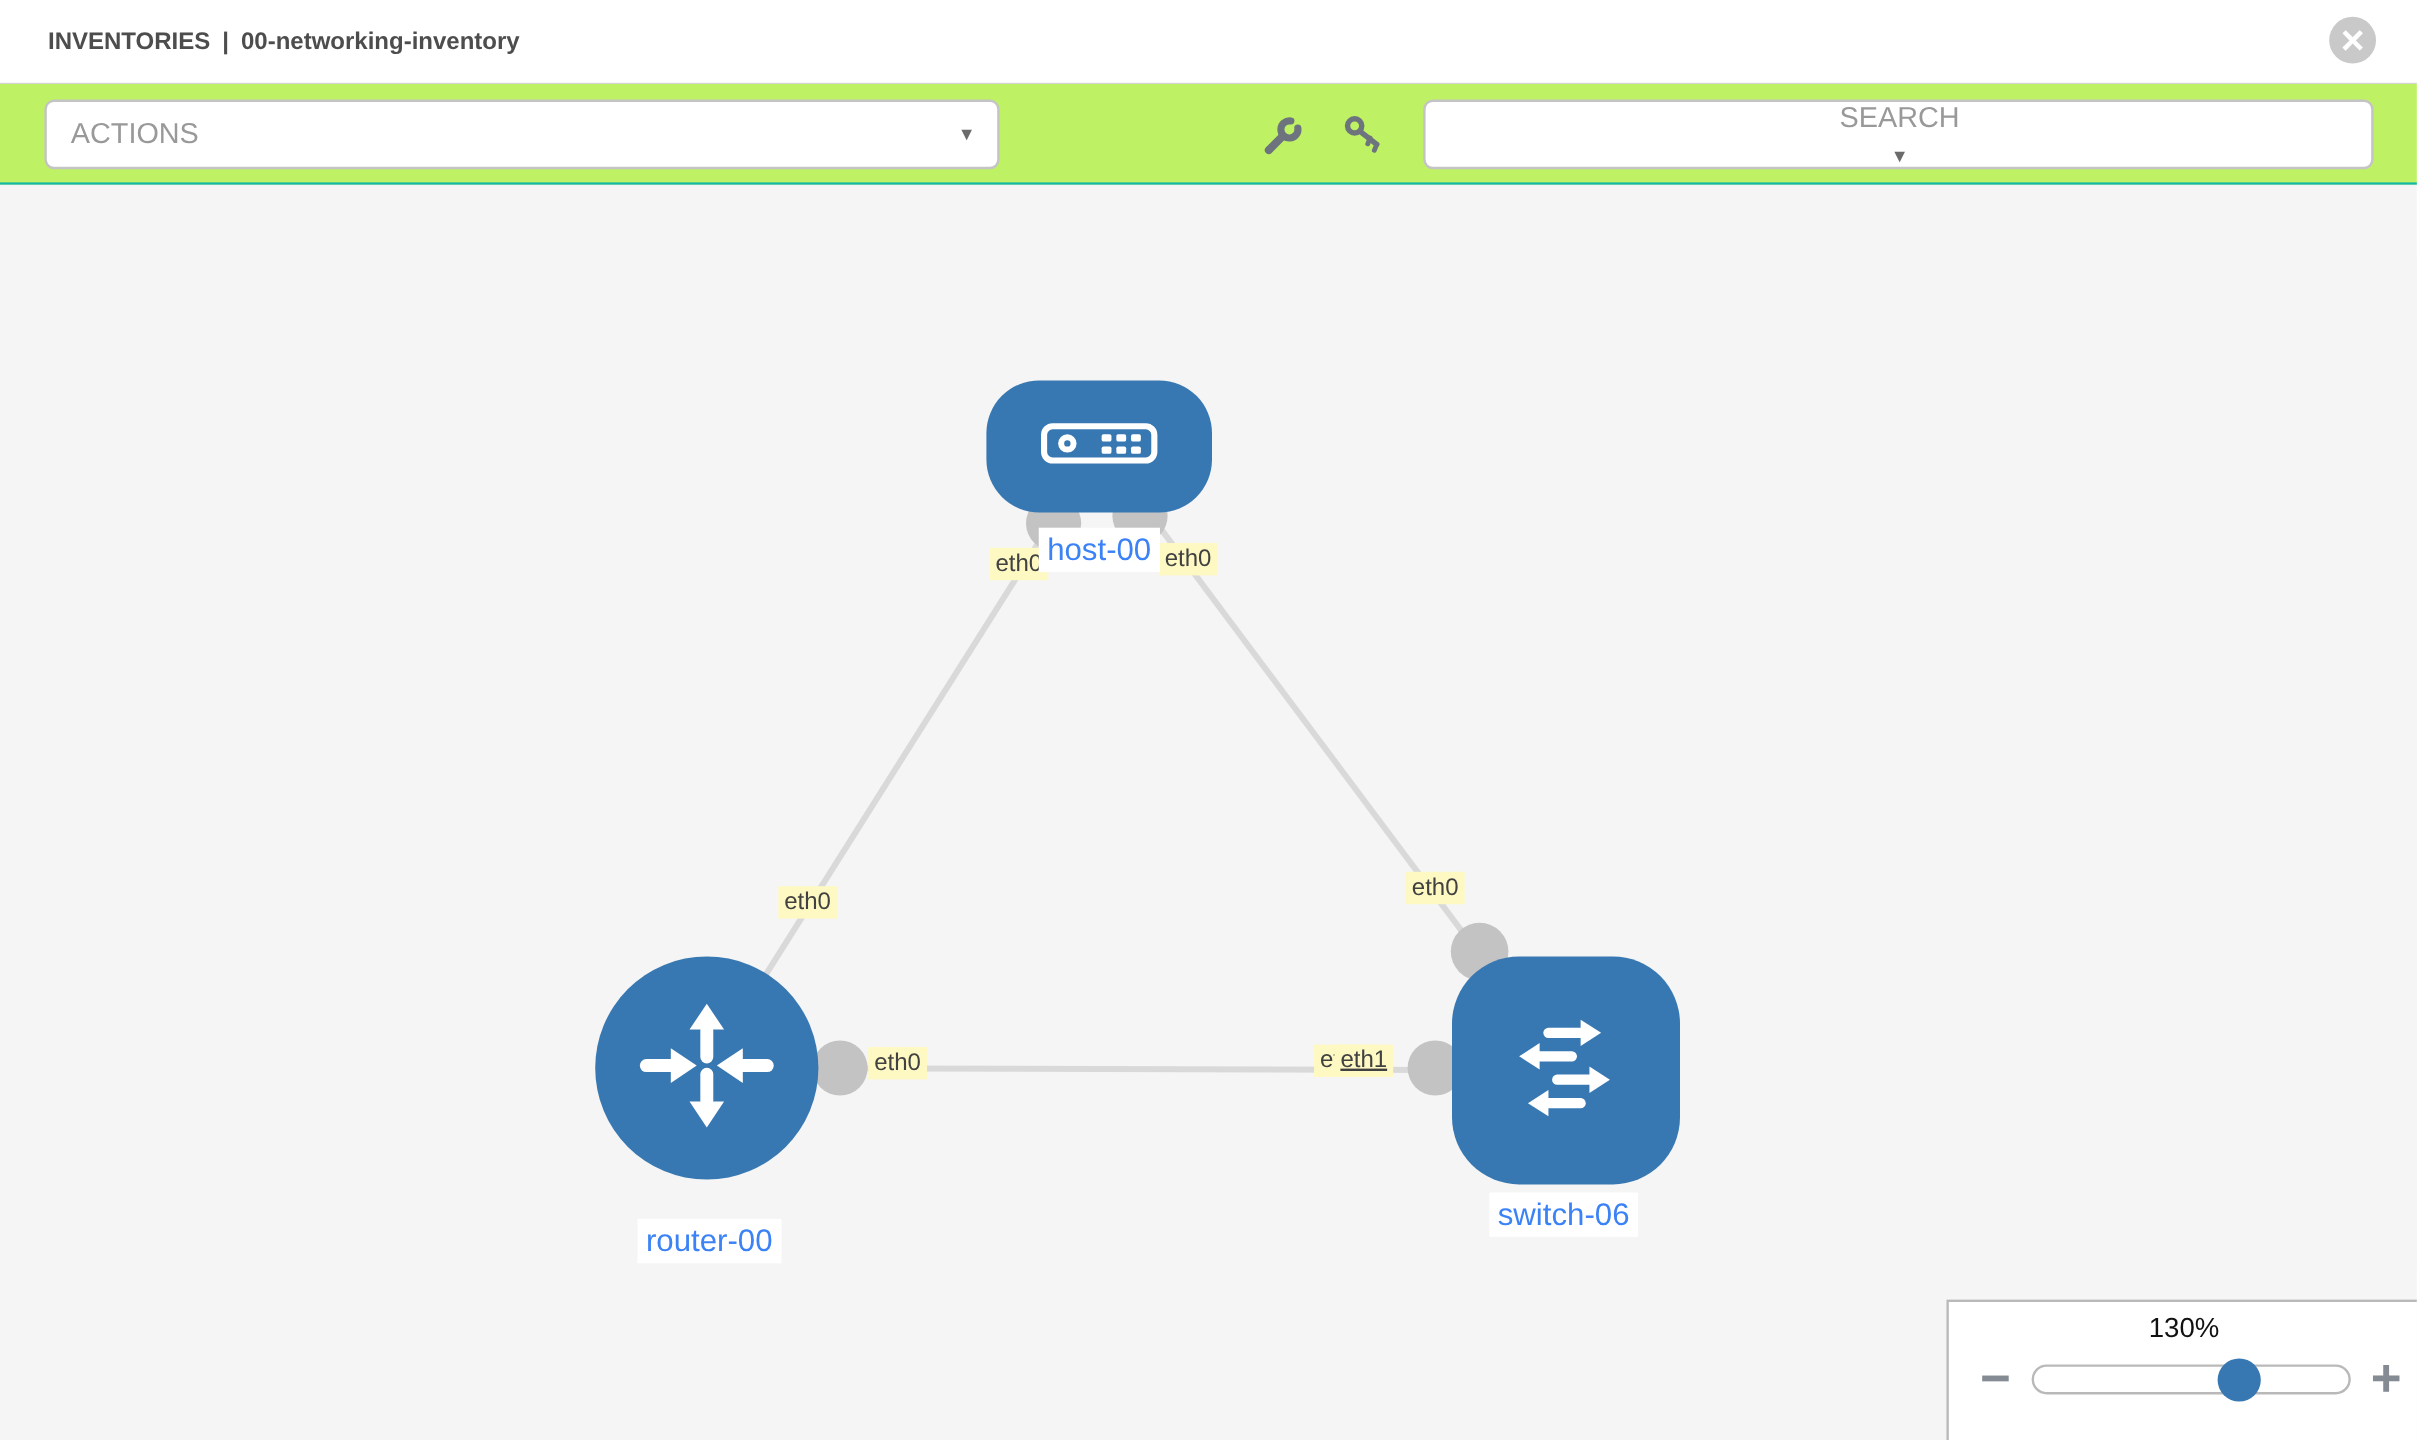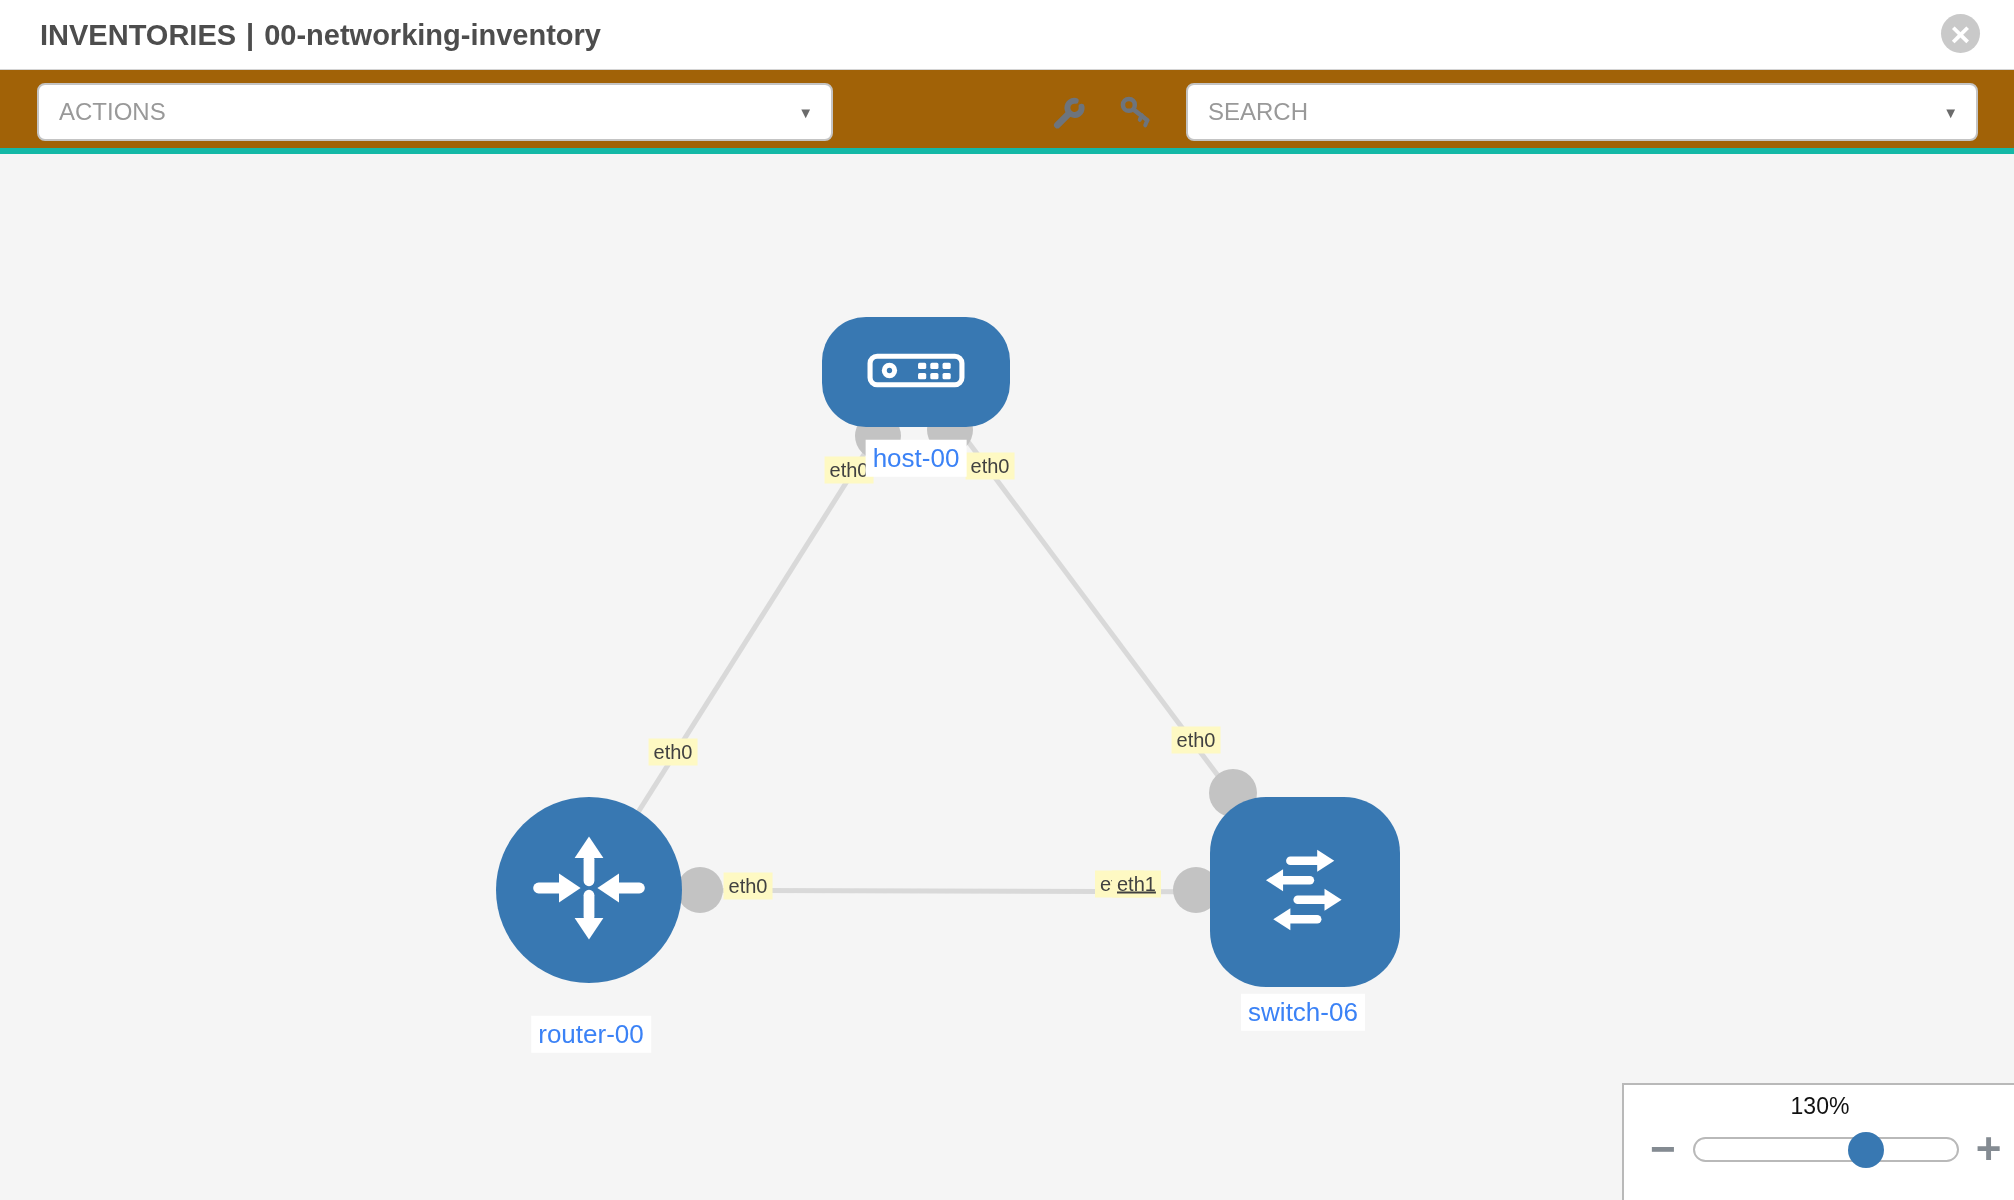--- a/index.html
+++ b/index.html
@@ -3,36 +3,36 @@
 <meta charset="utf-8">
 <style>
   * { box-sizing: border-box; margin: 0; padding: 0; }
   html, body { width: 2014px; height: 1200px; overflow: hidden;
     font-family: "Liberation Sans", sans-serif; background: #ffffff; }
 
   
   .header { position: absolute; left: 0; top: 0; width: 2014px; height: 70px;
     background: #ffffff; border-bottom: 1px solid #d4d4d4; }
   .title { position: absolute; left: 40px; top: 50%; transform: translateY(-50%);
-    font-size: 29px; font-weight: bold; color: #4d4d4d; white-space: nowrap; }
+    font-size: 20px; font-weight: bold; color: #4d4d4d; white-space: nowrap; }
   .title .sep { padding: 0 10px; }
   .close-btn { position: absolute; left: 1941px; top: 14px; width: 39px; height: 39px;
     border-radius: 50%; background: #c9c9c9; color: #ffffff; border: none;
     display: flex; align-items: center; justify-content: center;
     font-size: 34px; font-weight: bold; line-height: 1; cursor: pointer; }
 
   
   .toolbar { position: absolute; left: 0; top: 70px; width: 2014px; height: 84px;
-    background: #a16207; border-bottom: 6px solid #14b8a6; }
+    background: #bef264; border-bottom: 2px solid #14b8a6; }
   .select { position: absolute; top: 13px; height: 58px; background: #ffffff;
     border: 2px solid #c4c4c4; border-radius: 8px; display: flex;
     align-items: center; justify-content: space-between; padding: 0 18px 0 20px;
     font-size: 24px; color: #999999; cursor: pointer; }
   .select.actions { left: 37px;  width: 796px; }
-  .select.search  { left: 1186px; width: 792px; }
+  .select.search  { left: 1186px; width: 792px; flex-direction: column; }
   .caret { font-size: 15px; color: #6b6b6b; }
   .tool { position: absolute; top: 23px; width: 38px; height: 38px; cursor: pointer; }
   .tool.wrench { left: 1049px; }
   .tool.key    { left: 1117px; }
   .tool svg { width: 100%; height: 100%; }
 
   
   .canvas { position: absolute; left: 0; top: 154px; width: 2014px; height: 1046px;
     background: #f5f5f5; overflow: hidden; }
   .edges { position: absolute; left: 0; top: 0; }

